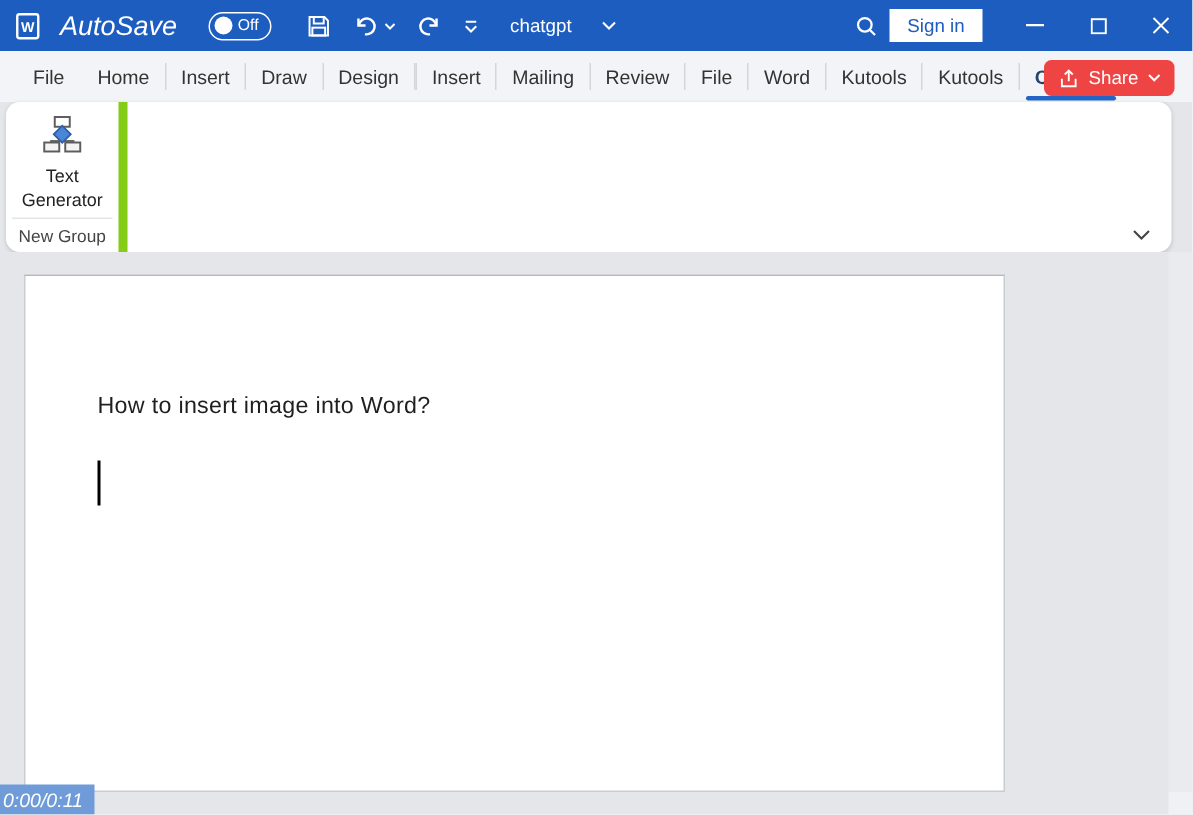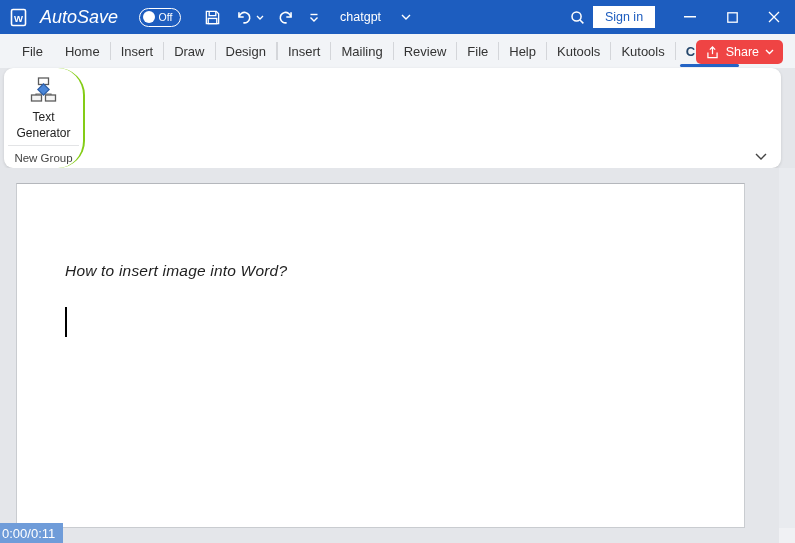--- a/index.html
+++ b/index.html
@@ -40,44 +40,44 @@
   .sep { width:1px; height:18px; background:#d4d6da; }
   .share-btn { position:absolute; right:12px; top:6px; height:24px; padding:0 9px;
     background:#ef4444; color:#fff; border:none; border-radius:5px; font-size:12.5px;
     display:flex; align-items:center; gap:6px; cursor:pointer;
     font-family:"Liberation Sans", sans-serif; }
 
   
   .ribbon { position:absolute; left:4px; top:68px; width:777px; height:100px; background:#fff;
     border-radius:9px; box-shadow:0 1px 3px rgba(0,0,0,.14); }
   .rib-group { position:absolute; left:0; top:0; width:81px; height:100%;
-    border-right:2px solid #84cc16; display:flex; flex-direction:column; align-items:center;border-radius:27px; }
+    border-right:6px solid #84cc16; display:flex; flex-direction:column; align-items:center; }
   .big-button { display:flex; flex-direction:column; align-items:center; padding-top:8px;
     cursor:pointer; width:100%; }
   .big-button .bb-label { font-size:12px; color:#222; line-height:16px; text-align:center; }
   .group-divider { position:absolute; left:4px; right:4px; bottom:22px; height:1px; background:#e3e4e6; }
   .group-name { position:absolute; bottom:4px; width:100%; text-align:center;
     font-size:11.5px; color:#444; }
   .collapse-btn { position:absolute; right:14px; bottom:8px; background:none; border:none;
     cursor:pointer; display:flex; }
 
   
   .workspace { position:absolute; left:0; top:168px; width:100%; bottom:0; background:#e4e6ea; }
-  .page { position:absolute; left:16px; top:15px; width:729px; height:345px; background:#fff;
-    border:1px solid #c9ccd0; border-top-color:#b4b7bc;font-style:italic; }
+  .page { position:absolute; left:16px; top:15px; width:654px; height:345px; background:#fff;
+    border:1px solid #c9ccd0; border-top-color:#b4b7bc; }
   .doc-heading { position:absolute; left:48px; top:78px; font-size:15.5px; color:#1f1f1f;
     letter-spacing:.2px; }
   .caret { position:absolute; left:48px; top:123px; width:1.5px; height:30px; background:#000; }
   .scroll-strip { position:absolute; right:0; top:0; width:16px; bottom:15px; background:#e9ebef; }
   .scroll-corner { position:absolute; right:0; bottom:0; width:16px; height:15px; background:#f0f1f4; }
 
   
   .video-badge { position:absolute; left:0; top:523px; width:63px; height:20px;
     background:#6f9cd9; color:#fff; font-size:13px; display:flex; align-items:center;
-    padding-left:2px; }
+    padding-left:2px;font-style:italic; }
 
   svg { display:block; }
 </style>
 </head>
 <body>
 
 <div class="app">
 
   <header class="titlebar">
     <div class="tb-left">
@@ -186,21 +186,21 @@
       <i class="sep"></i>
       <i class="sep"></i>
       <span class="tab">Insert</span>
       <i class="sep"></i>
       <span class="tab">Mailing</span>
       <i class="sep"></i>
       <span class="tab">Review</span>
       <i class="sep"></i>
       <span class="tab">File</span>
       <i class="sep"></i>
-      <span class="tab">Help</span>
+      <span class="tab">Word</span>
       <i class="sep"></i>
       <span class="tab">Kutools</span>
       <i class="sep"></i>
       <span class="tab">Kutools</span>
       <i class="sep"></i>
       <span class="tab active">ChatGP</span>
     </div>
     <button class="share-btn">
       <span>
         <svg width="15" height="15" viewBox="0 0 18 18" fill="none" stroke="#fff" stroke-width="1.5">

